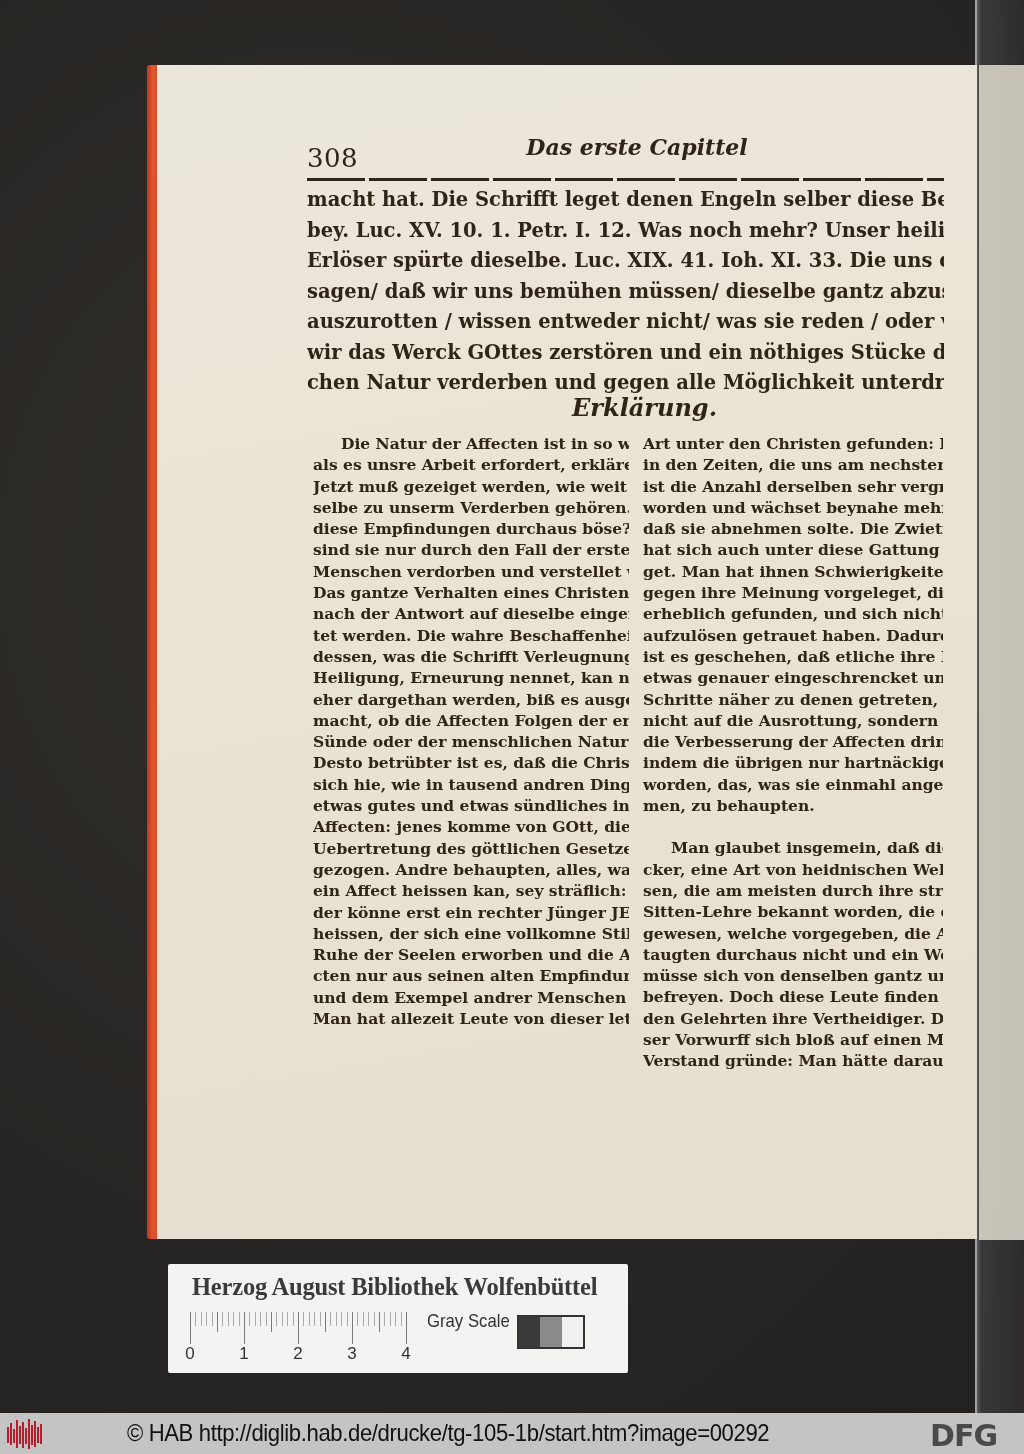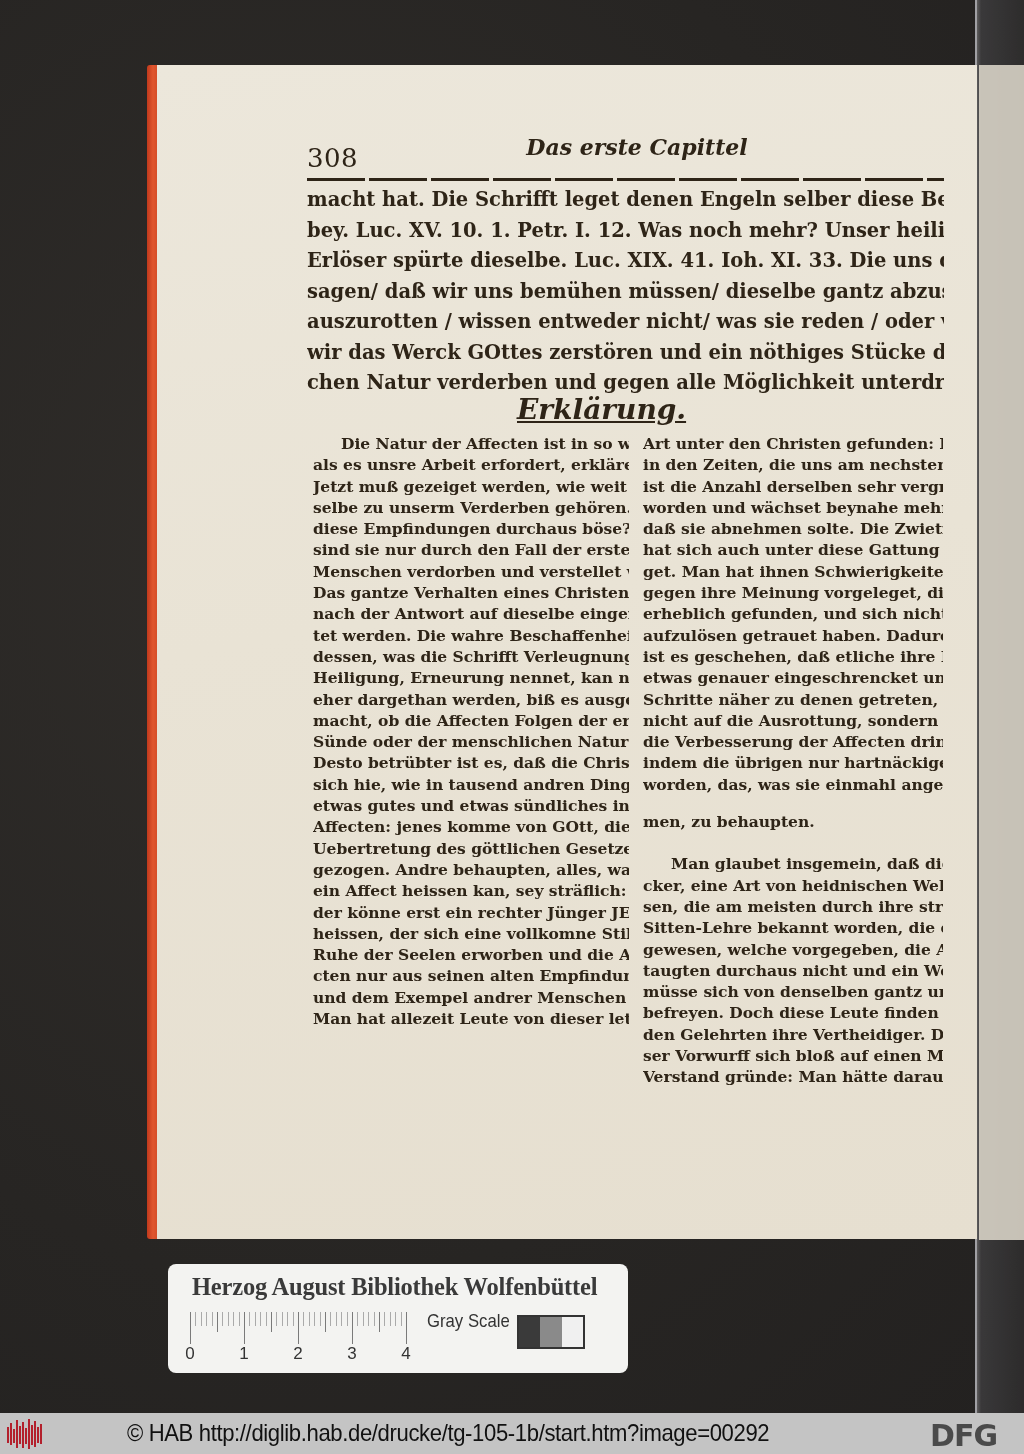--- a/index.html
+++ b/index.html
@@ -56,42 +56,42 @@
     #intro-block {
       position: absolute; left: 150px; top: 120px; width: 637px;
       font-size: 19.5px; line-height: 30.5px; font-weight: bold;
     }
     #intro-block .line {
       display: block; white-space: nowrap; text-align: justify; text-align-last: justify;
       overflow: hidden; height: 30.5px;
     }
     #intro-block .line.last { text-align-last: left; }
     #section-heading {
-      position: absolute; left: 360px; top: 328px; width: 200px; text-align: left;
-      font-size: 28px; font-weight: bold; font-style: italic; text-decoration: underline;
+      position: absolute; left: 360px; top: 328px; width: 200px; text-align: right;
+      font-size: 24px; font-weight: bold; font-style: italic;
     }
     .column {
       position: absolute; top: 368px;
       font-size: 15.5px; line-height: 21.3px; font-weight: bold;
     }
     #col-left { left: 156px; width: 316px; }
     #col-right { left: 486px; width: 300px; }
     .column .line {
       display: block; white-space: nowrap; text-align: justify; text-align-last: justify;
       overflow: hidden; height: 21.3px;
     }
-    .column .line.last { text-align-last: left; margin-top: 16px; }
+    .column .line.last { text-align-last: left; }
     .column .line.indent { padding-left: 28px; }
     .column .line.right { text-align: right; text-align-last: right; }
     .column .gap { display: block; height: 21px; }
 
     #hab-card {
       position: absolute; left: 168px; top: 1264px; width: 460px; height: 109px;
       background: #f3f3f1;
-      border-radius: 8px;
+      border-radius: 2px;
     }
     #hab-title {
       position: absolute; left: 24px; top: 9px;
       font-family: "Liberation Serif", serif; font-weight: bold; font-size: 24.5px;
       color: #3a3a3a; letter-spacing: -0.2px;
     }
     #ruler {
       position: absolute; left: 22px; top: 48px; width: 220px; height: 54px;
     }
     #ruler .tick { position: absolute; top: 0; width: 1px; background: #7a7a7a; }

